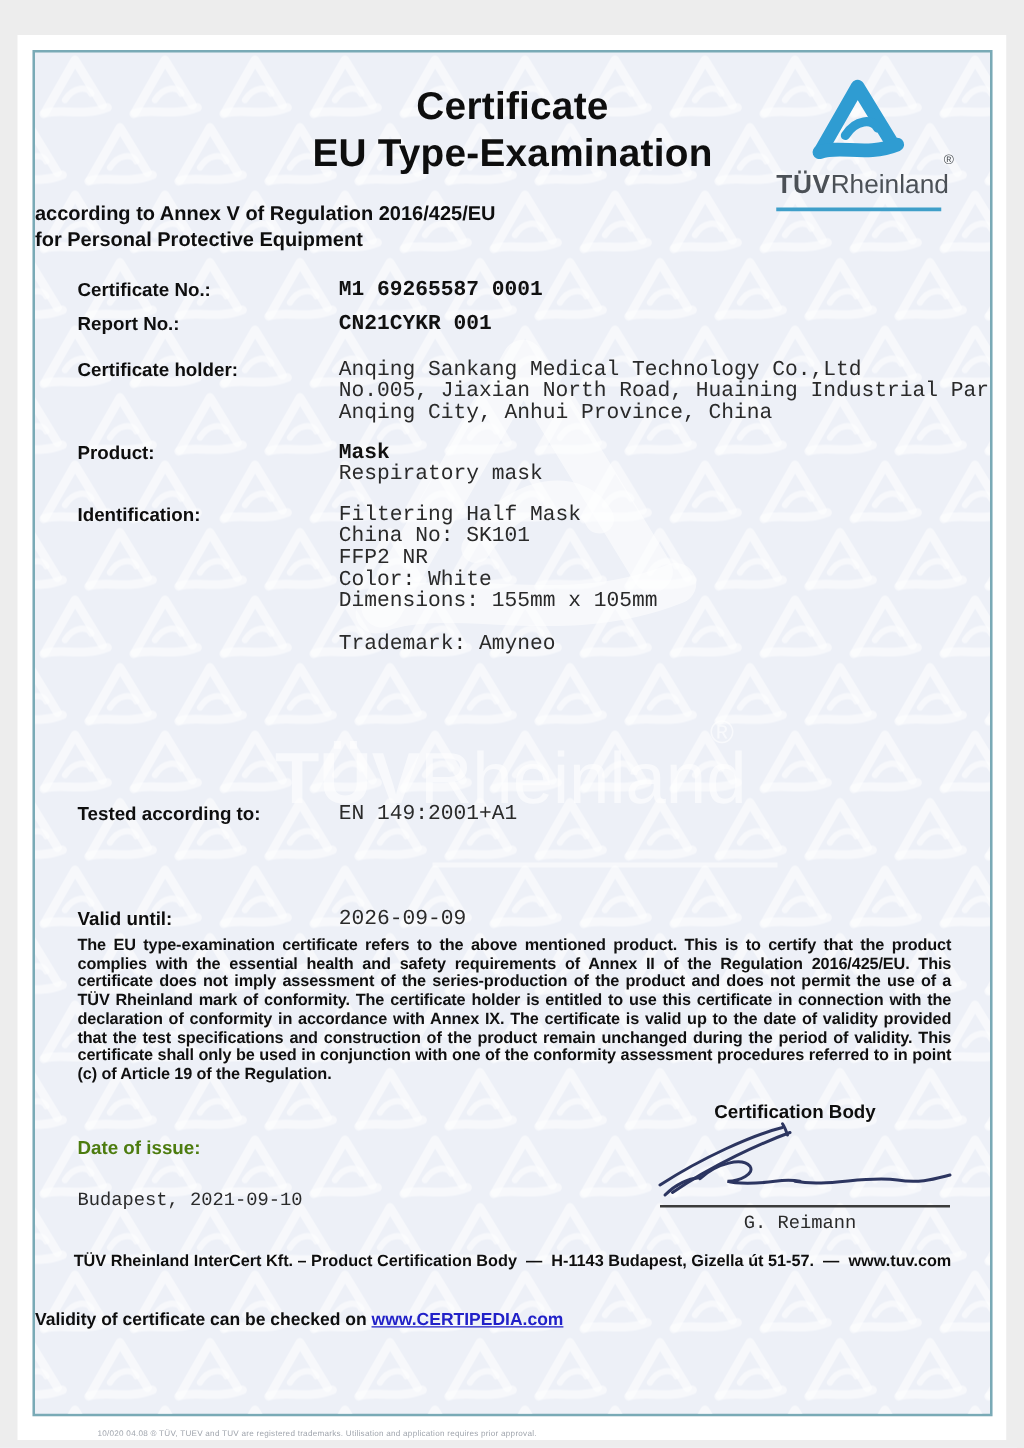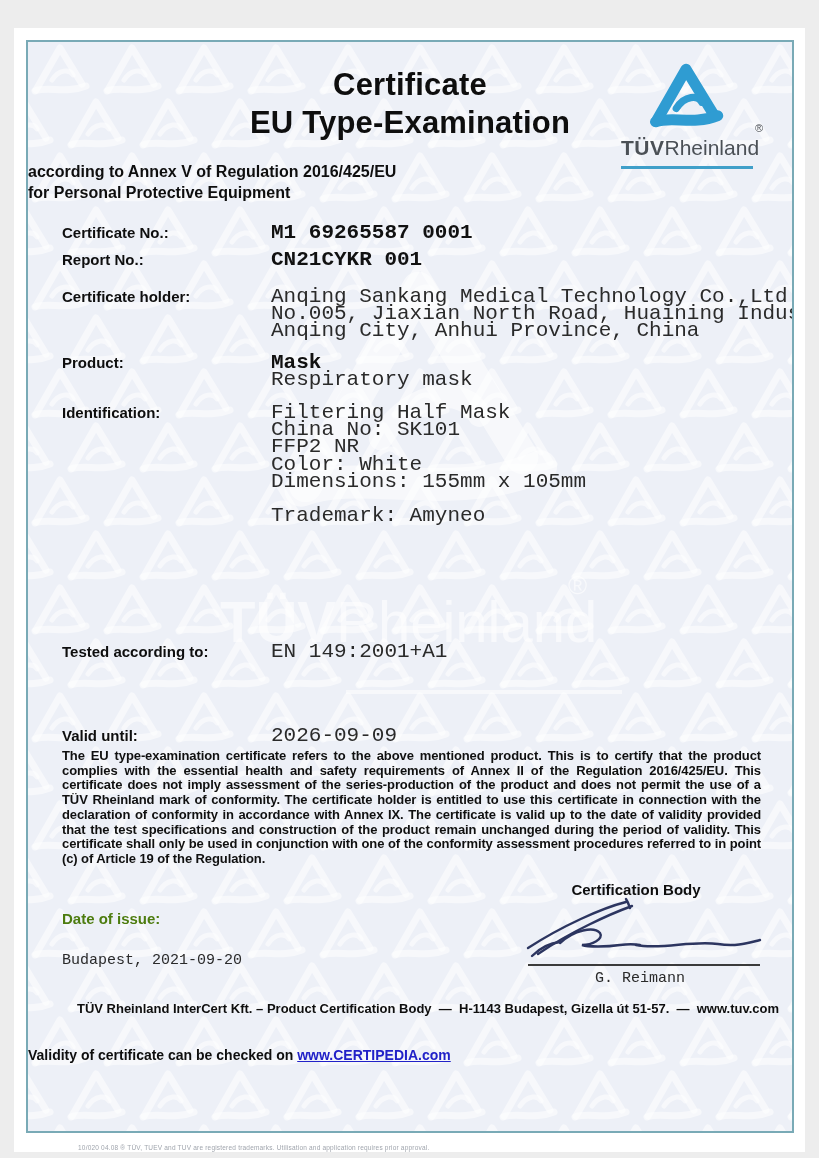--- a/index.html
+++ b/index.html
@@ -31,42 +31,42 @@
 
   .logo { position:absolute; left:555px; top:12px; width:200px; height:118px; }
   .logo .wordmark { position:absolute; left:38px; top:82px; font-size:21px; color:#4b5056; white-space:nowrap;}
   .logo .wordmark b { font-weight:bold; letter-spacing:.5px;}
   .logo .reg { position:absolute; left:172px; top:68px; font-size:11px; color:#4b5056;}
   .logo .brandline { position:absolute; left:38px; top:112px; width:132px; height:3px; background:#3f9fc9;}
 
   .row { position:absolute; left:0; width:100%; }
   .row .lbl { position:absolute; left:34px; font-size:15px; font-weight:bold; white-space:nowrap; color:#0e0e0e;}
   .row .val { position:absolute; left:229px; font-family:"Liberation Mono","DejaVu Sans Mono",monospace;
-              font-size:21px; line-height:17.2px; color:#2a2a2a; white-space:nowrap;padding-left:14px;}
+              font-size:17px; line-height:17.2px; color:#2a2a2a; white-space:nowrap;padding-left:14px;}
   .row .val.b { font-weight:bold; color:#111; }
   .mono-line { min-height:17.2px; }
   .spacer { height:17px; }
 
   .bodytext { position:absolute; left:34px; top:707px; width:699px;
               font-size:13px; font-weight:bold; line-height:14.7px;
               text-align:justify; color:#101010; letter-spacing:-0.1px;}
 
   .certbody-head { position:absolute; left:468px; top:839px; width:280px; text-align:center;
                    font-size:15px; font-weight:bold; color:#0e0e0e;}
   .sig-svg { position:absolute; left:492px; top:854px; }
   .sig-line { position:absolute; left:500px; top:922px; width:232px; border-top:2px solid #3b3b3b; }
   .sig-name { position:absolute; left:492px; top:928px; width:240px; text-align:center;
               font-family:"Liberation Mono","DejaVu Sans Mono",monospace; font-size:15px; color:#2a2a2a;}
 
   .issue-lbl { position:absolute; left:34px; top:868px; font-size:15px; font-weight:bold; color:#4d7c0f;}
   .issue-val { position:absolute; left:34px; top:910px; font-family:"Liberation Mono","DejaVu Sans Mono",monospace;
                font-size:15px; color:#2a2a2a; white-space:nowrap;}
 
   .footer1 { position:absolute; left:0; top:959px; width:100%; text-align:center;
-             font-size:13px; font-weight:bold; color:#0e0e0e; white-space:nowrap;margin-left:18px;}
+             font-size:13px; font-weight:bold; color:#0e0e0e; white-space:nowrap;}
   .footer2 { position:absolute; left:0; top:975px; width:100%; text-align:center;
              font-size:13px; font-weight:bold; color:#0e0e0e;}
   .validity { position:absolute; left:0; top:1005px; width:100%; 
               font-size:14px; font-weight:bold; color:#0e0e0e;}
   .validity a { color:#2121c8; text-decoration:underline; cursor:pointer; }
 
   .fineprint { position:absolute; left:64px; top:1116px; font-size:6.5px; color:#a0a5ad;
                letter-spacing:.2px; white-space:nowrap;}
 </style>
 </head>
@@ -199,21 +199,21 @@
           <path d="M12,60 C 20,52 30,47 40,46"></path>
           <path d="M40,47 C 54,34 74,30 80,37 C 84,43 72,49 62,49 C 68,51 86,51 100,49 C 108,48 114,48 120,49"></path>
           <path d="M116,49 C 142,54 172,44 198,48 C 216,51 228,47 240,44"></path>
           <path d="M106,3 C 108,6 109,9 110,12"></path>
         </g>
       </svg>
       <div class="sig-line"></div>
       <div class="sig-name">G. Reimann</div>
 
       <div class="issue-lbl">Date of issue:</div>
-      <div class="issue-val">Budapest, 2021-09-20</div>
+      <div class="issue-val">Budapest, 2021-09-10</div>
 
       <div class="footer1">TÜV Rheinland InterCert Kft. – Product Certification Body&nbsp; — &nbsp;H-1143 Budapest, Gizella út 51-57.&nbsp; — &nbsp;www.tuv.com</div>
       <div class="validity">
         <span>Validity of certificate can be checked on </span><a>www.CERTIPEDIA.com</a>
       </div>
 
     </div>
   </div>
 
   <div class="fineprint">10/020 04.08   ®   TÜV, TUEV and TUV are registered trademarks. Utilisation and application requires prior approval.</div>

